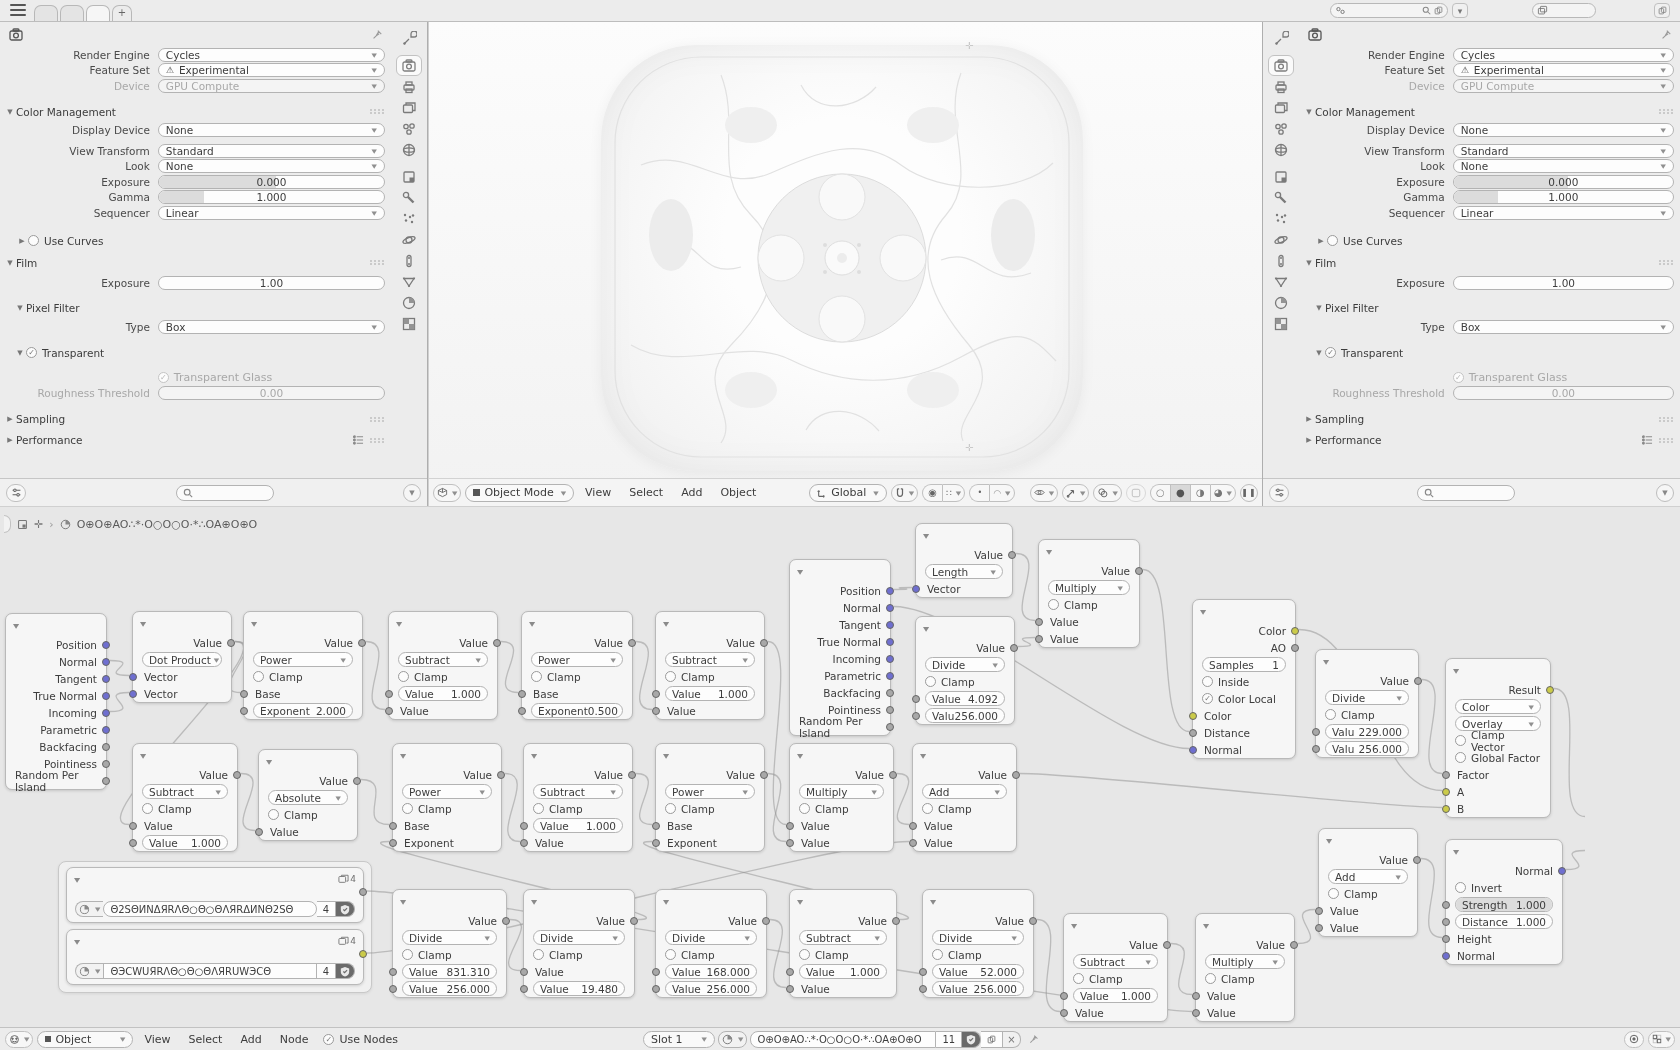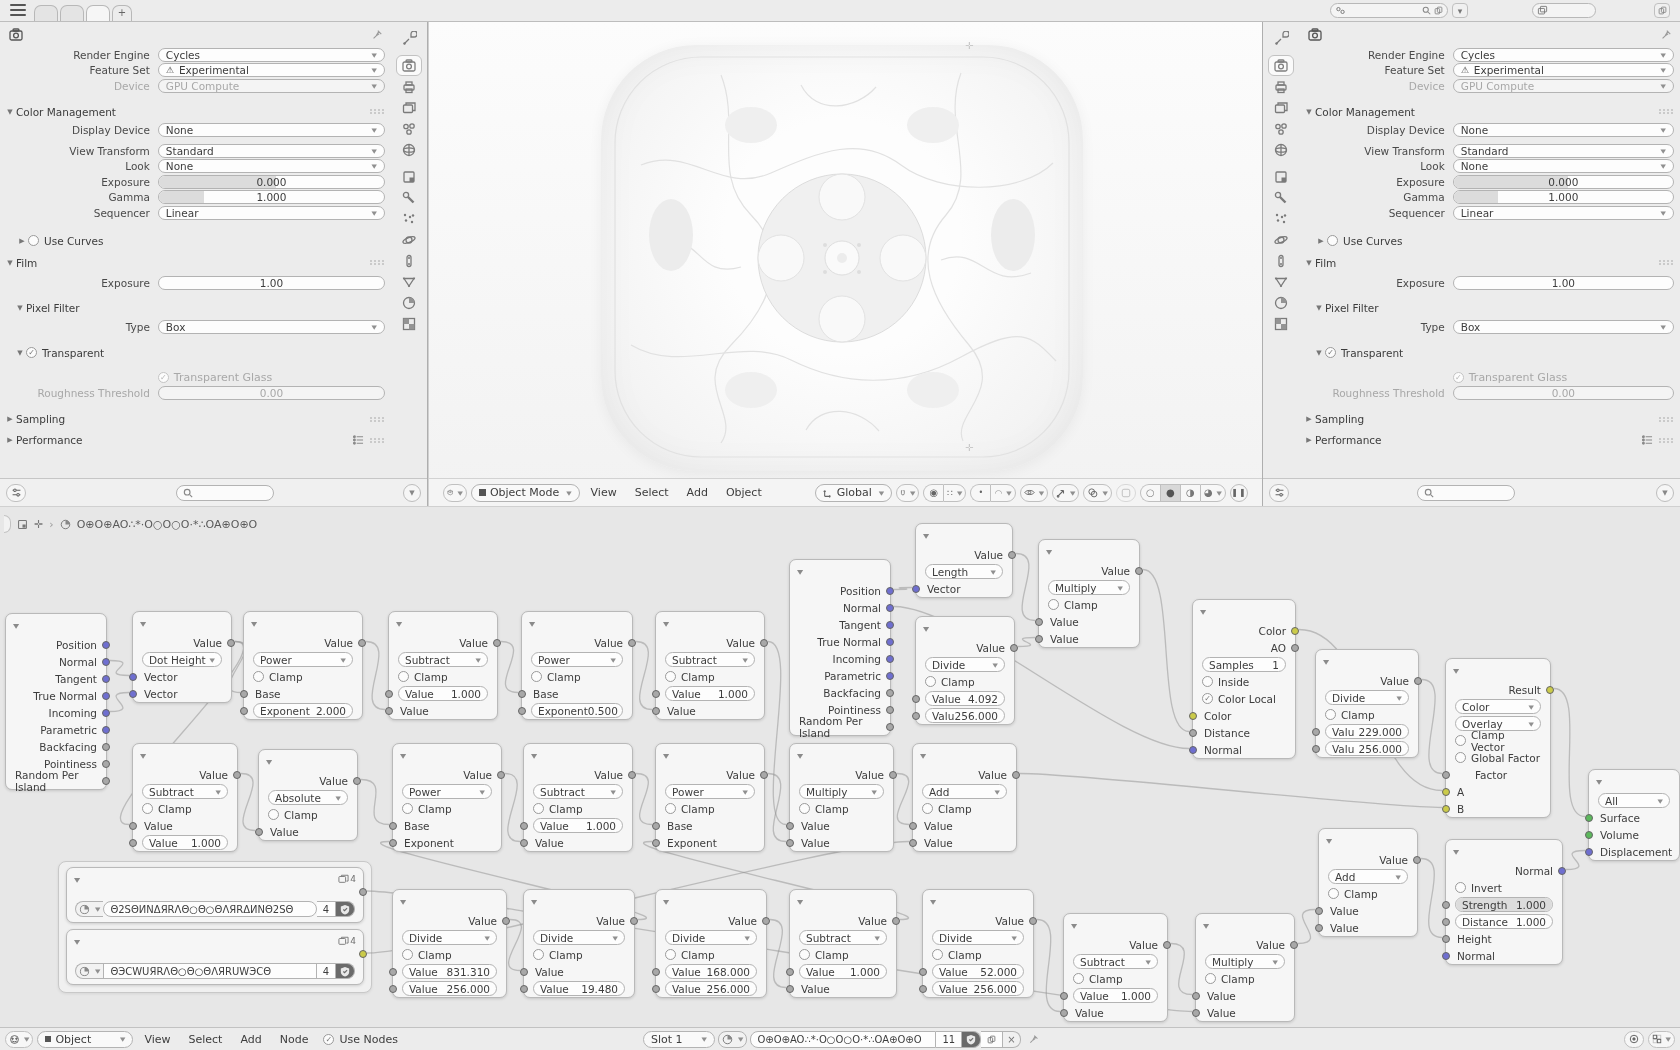--- a/index.html
+++ b/index.html
@@ -60,21 +60,21 @@
   .ptab svg{opacity:.75;}
   .gapper{height:6px;flex:none;}
   
   .viewport{position:absolute;left:429px;top:22px;width:833px;height:484px;
             background:linear-gradient(#fcfcfc,#f2f2f2);overflow:hidden;}
   .vp-object{position:absolute;left:172px;top:23px;width:482px;height:426px;border-radius:95px;
              background:radial-gradient(circle at 50% 45%, #fdfdfd 35%, #f4f4f4 75%, #ededed 100%);
              box-shadow:inset 0 0 40px rgba(0,0,0,.05), 0 2px 14px rgba(0,0,0,.05);}
   .vp-object svg{position:absolute;left:0;top:0;}
   .vphead{position:absolute;left:0;right:0;bottom:0;height:28px;background:rgba(243,243,243,.95);
-          border-top:1px solid #d2d2d2;display:flex;align-items:center;padding:0 14px;gap:4px;font-size:11px;}
+          border-top:1px solid #d2d2d2;display:flex;align-items:center;padding:0 4px;gap:4px;font-size:11px;}
   .menuword{padding:0 7px;color:#3d3d3d;}
   .hdrpill{display:flex;align-items:center;border:1px solid #b3b3b3;border-radius:10px;background:#f9f9f9;
            height:18px;padding:0 7px;gap:4px;white-space:nowrap;}
   .iconbtn{height:18px;min-width:20px;border:1px solid #c0c0c0;border-radius:9px;background:#f7f7f7;
            display:flex;align-items:center;justify-content:center;padding:0 3px;color:#666;gap:1px;}
   .iconbtn.active{background:#d8d8d8;}
   .seg{display:flex;}
   .seg .iconbtn{border-radius:0;border-right:none;}
   .seg .iconbtn:first-child{border-radius:9px 0 0 9px;}
   .seg .iconbtn:last-child{border-radius:0 9px 9px 0;border-right:1px solid #c0c0c0;}
@@ -1057,21 +1057,21 @@
         <div class="node" style="left: 132px; top: 104px; width: 100px;">
           <div class="nhead">
             <span class="chevL">▼</span>
           </div>
           <div class="nrow rout">
             <span>Value</span>
             <i class="sock sR" style="background: rgb(168, 168, 168);"></i>
           </div>
           <div class="nrow">
             <div class="npill">
-              <span class="nl">Dot Height</span>
+              <span class="nl">Dot Product</span>
               <span class="chev">▼</span>
             </div>
           </div>
           <div class="nrow">
             <i class="sock sL" style="background: rgb(111, 111, 208);"></i>
             <span style="margin-left: 2px;">Vector</span>
           </div>
           <div class="nrow">
             <i class="sock sL" style="background: rgb(111, 111, 208);"></i>
             <span style="margin-left: 2px;">Vector</span>
@@ -1668,52 +1668,29 @@
             </span>
           </div>
           <div class="nrow">
             <span class="nchk">
               <span class="circlechk"></span>
               <span>Global Factor</span>
             </span>
           </div>
           <div class="nrow">
             <i class="sock sL" style="background: rgb(168, 168, 168);"></i>
-            <span style="margin-left: 20px;">Factor</span>
+            <span style="margin-left: 2px;">Factor</span>
           </div>
           <div class="nrow">
             <i class="sock sL" style="background: rgb(203, 203, 74);"></i>
             <span style="margin-left: 2px;">A</span>
           </div>
           <div class="nrow">
             <i class="sock sL" style="background: rgb(203, 203, 74);"></i>
             <span style="margin-left: 2px;">B</span>
-          </div>
-        </div>
-        <div class="node" style="left: 1588px; top: 262px; width: 92px;">
-          <div class="nhead">
-            <span class="chevL">▼</span>
-          </div>
-          <div class="nrow">
-            <div class="npill">
-              <span class="nl">All</span>
-              <span class="chev">▼</span>
-            </div>
-          </div>
-          <div class="nrow">
-            <i class="sock sL" style="background: rgb(92, 184, 92);"></i>
-            <span style="margin-left: 2px;">Surface</span>
-          </div>
-          <div class="nrow">
-            <i class="sock sL" style="background: rgb(92, 184, 92);"></i>
-            <span style="margin-left: 2px;">Volume</span>
-          </div>
-          <div class="nrow">
-            <i class="sock sL" style="background: rgb(111, 111, 208);"></i>
-            <span style="margin-left: 2px;">Displacement</span>
           </div>
         </div>
         <div class="node" style="left: 1445px; top: 332px; width: 118px;">
           <div class="nhead">
             <span class="chevL">▼</span>
           </div>
           <div class="nrow rout">
             <span>Normal</span>
             <i class="sock sR" style="background: rgb(111, 111, 208);"></i>
           </div>

